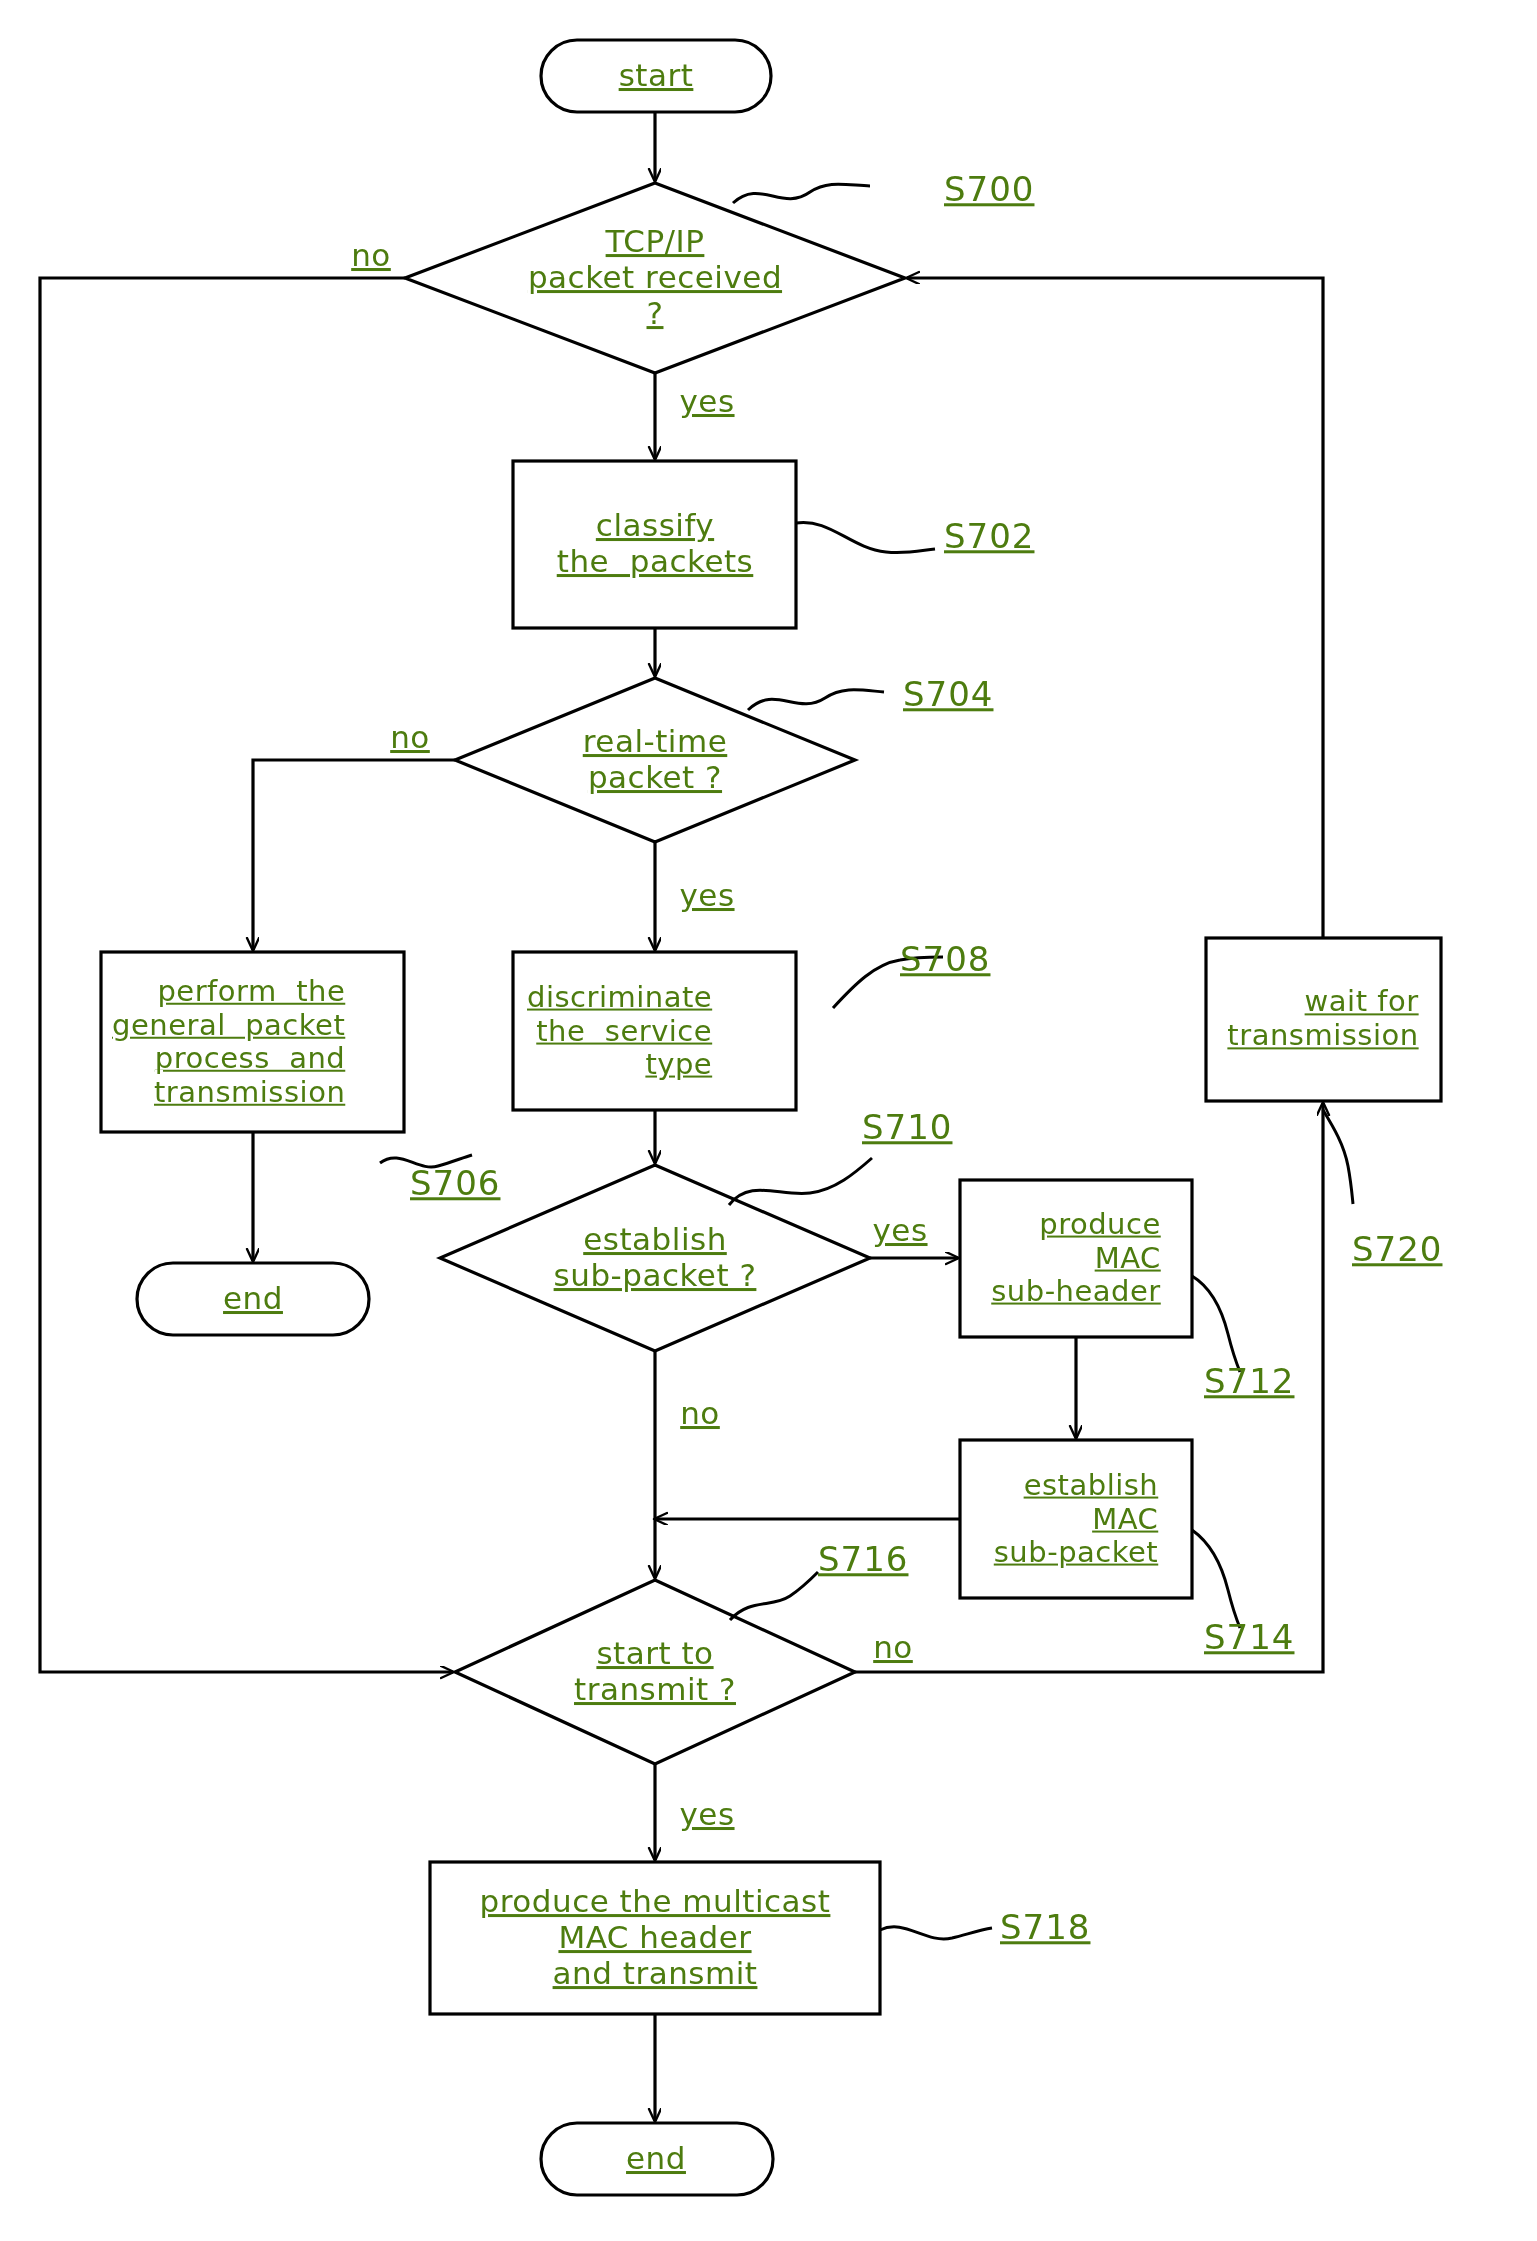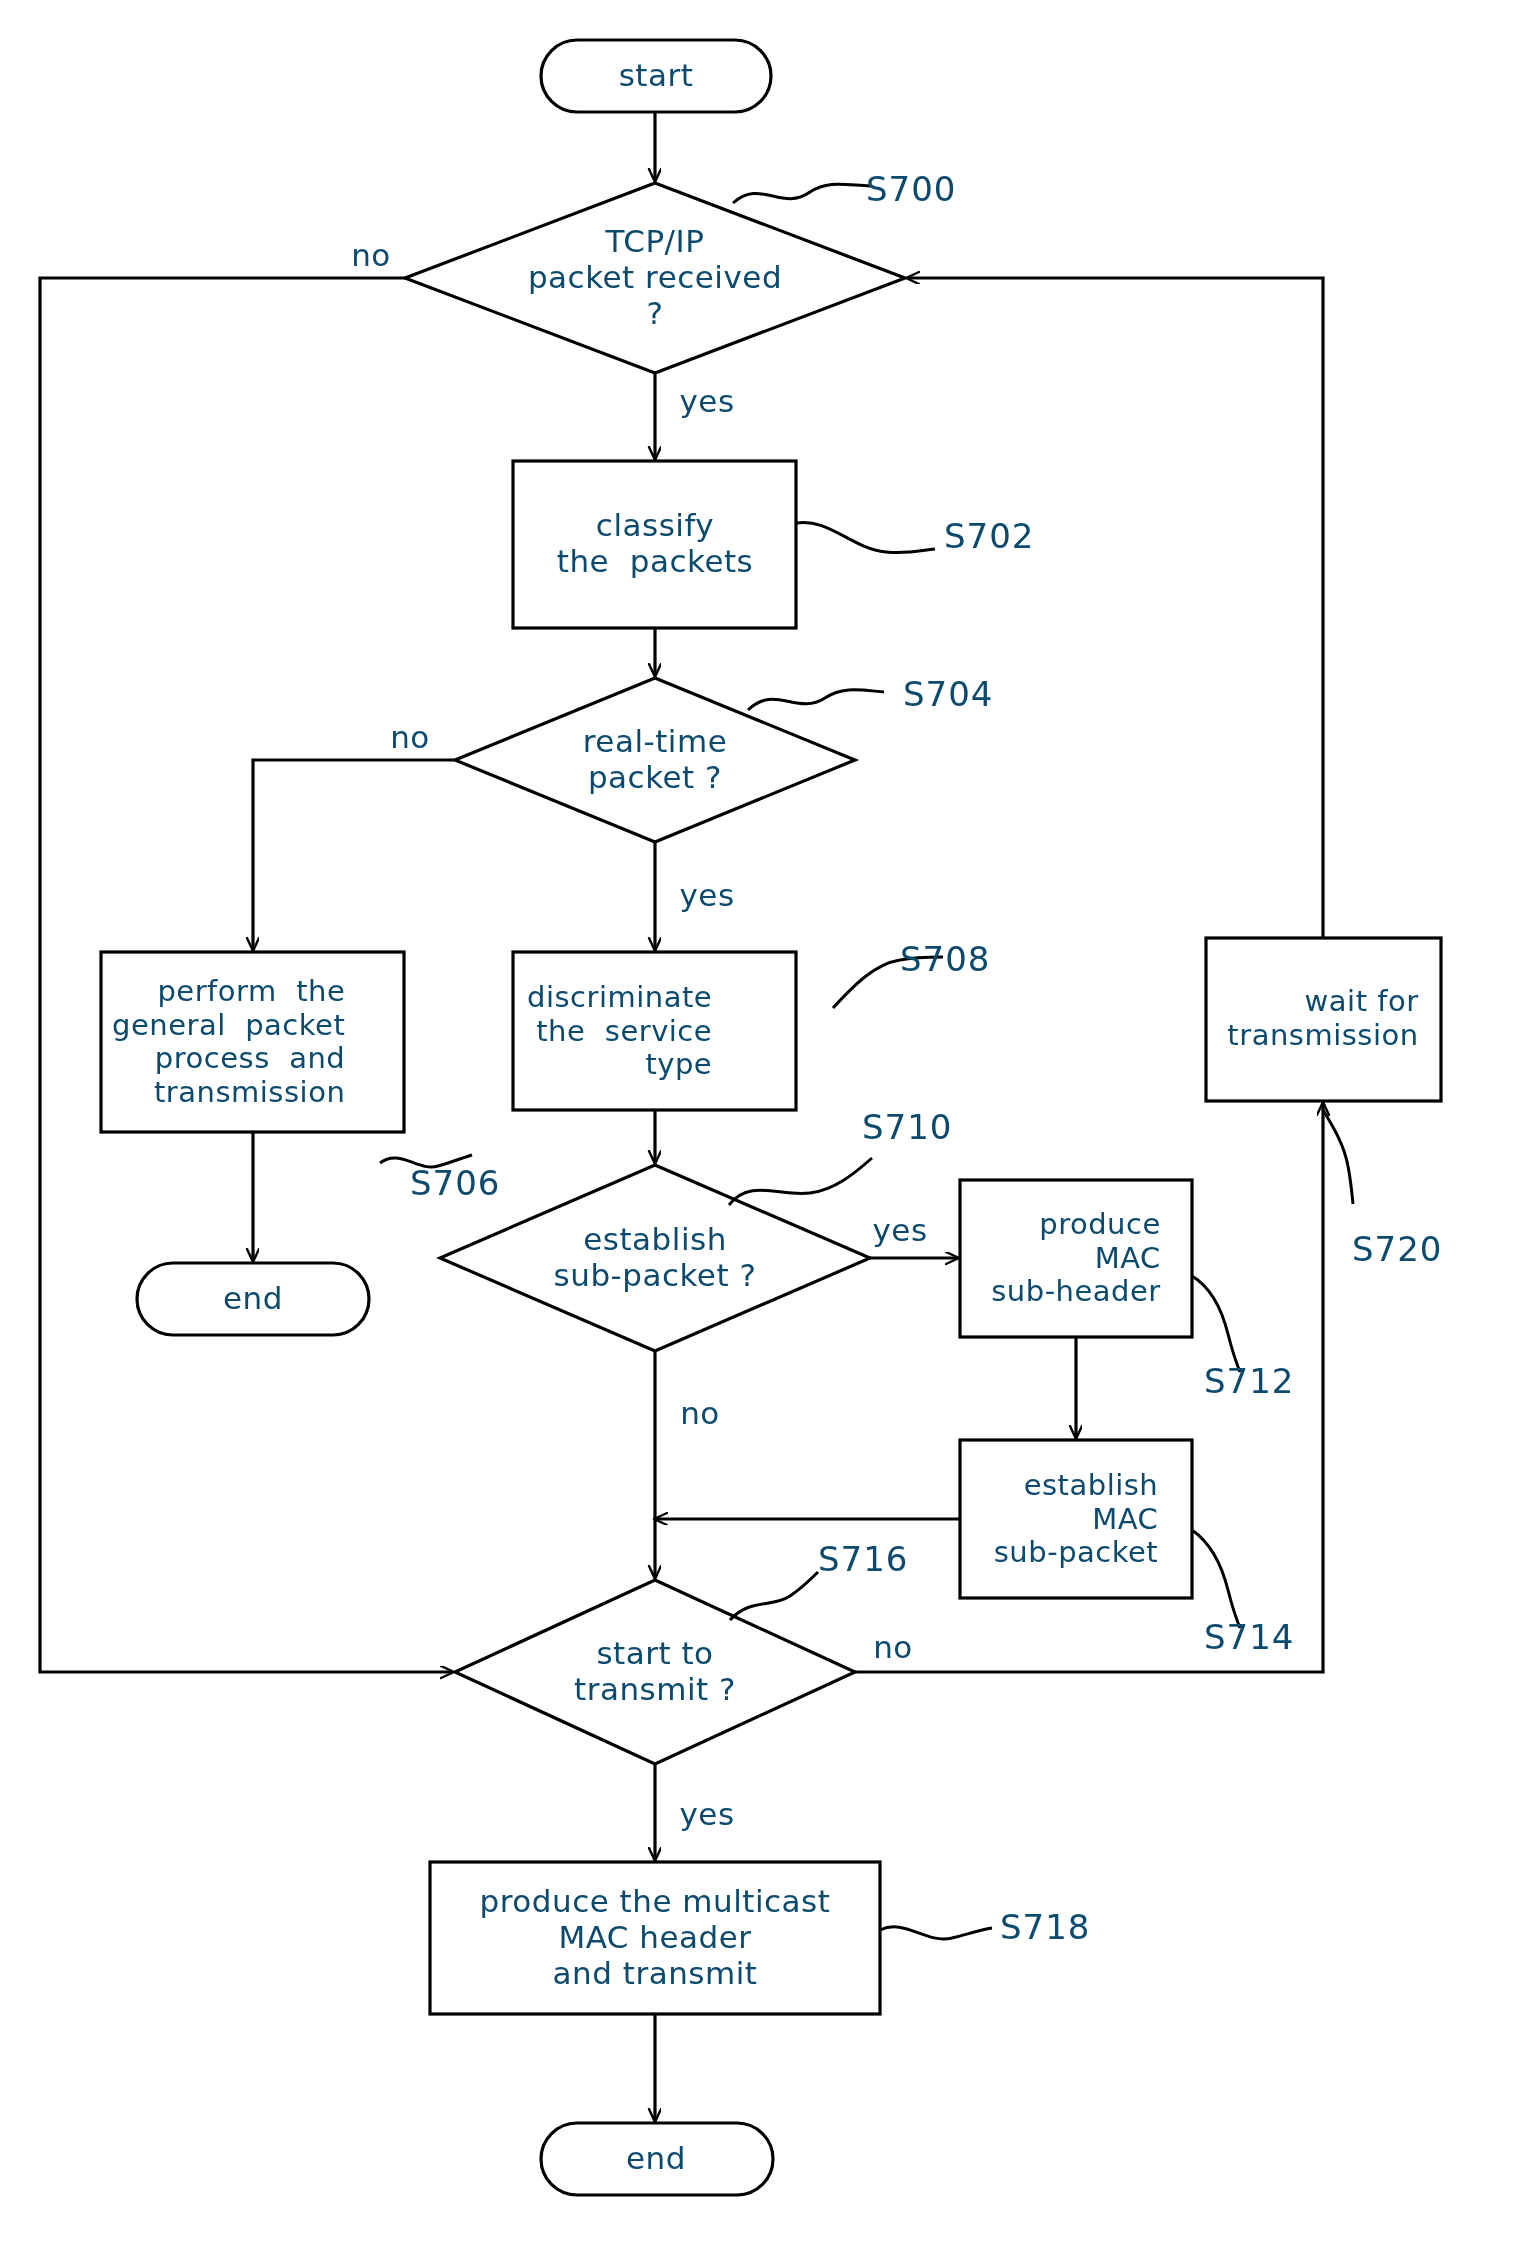--- a/index.html
+++ b/index.html
@@ -20,27 +20,28 @@
     position: absolute;
     left: 0;
     top: 0;
     width: 1537px;
     height: 2241px;
   }
   .shape-text,
   .edge-label,
   .ref-label {
     position: absolute;
-    color: #0c4a6e;
+    color: #4d7c0f;
     font-family: "DejaVu Sans", sans-serif;
     white-space: pre;
     text-align: center;
     line-height: 1.16;
     letter-spacing: 0.5px;
     pointer-events: none;
+    text-decoration: underline;
   }
   .shape-text {
     font-size: 31px;
   }
   .shape-text.small {
     font-size: 29px;
     text-align: right;
   }
   .edge-label {
     font-size: 31px;
@@ -201,21 +202,21 @@
   <div class="edge-label tcenter" style="left:707px; top:896px;">yes</div>
 
   <div class="edge-label tcenter" style="left:900px; top:1231px;">yes</div>
 
   <div class="edge-label tcenter" style="left:700px; top:1414px;">no</div>
 
   <div class="edge-label tcenter" style="left:893px; top:1648px;">no</div>
 
   <div class="edge-label tcenter" style="left:707px; top:1815px;">yes</div>
 
-  <div class="ref-label tleft" style="left:866px; top:190px;">S700</div>
+  <div class="ref-label tleft" style="left:944px; top:190px;">S700</div>
 
   <div class="ref-label tleft" style="left:944px; top:537px;">S702</div>
 
   <div class="ref-label tleft" style="left:903px; top:695px;">S704</div>
 
   <div class="ref-label tleft" style="left:410px; top:1184px;">S706</div>
 
   <div class="ref-label tleft" style="left:900px; top:960px;">S708</div>
 
   <div class="ref-label tleft" style="left:830px; top:1128px;margin-left:32px;">S710</div>

